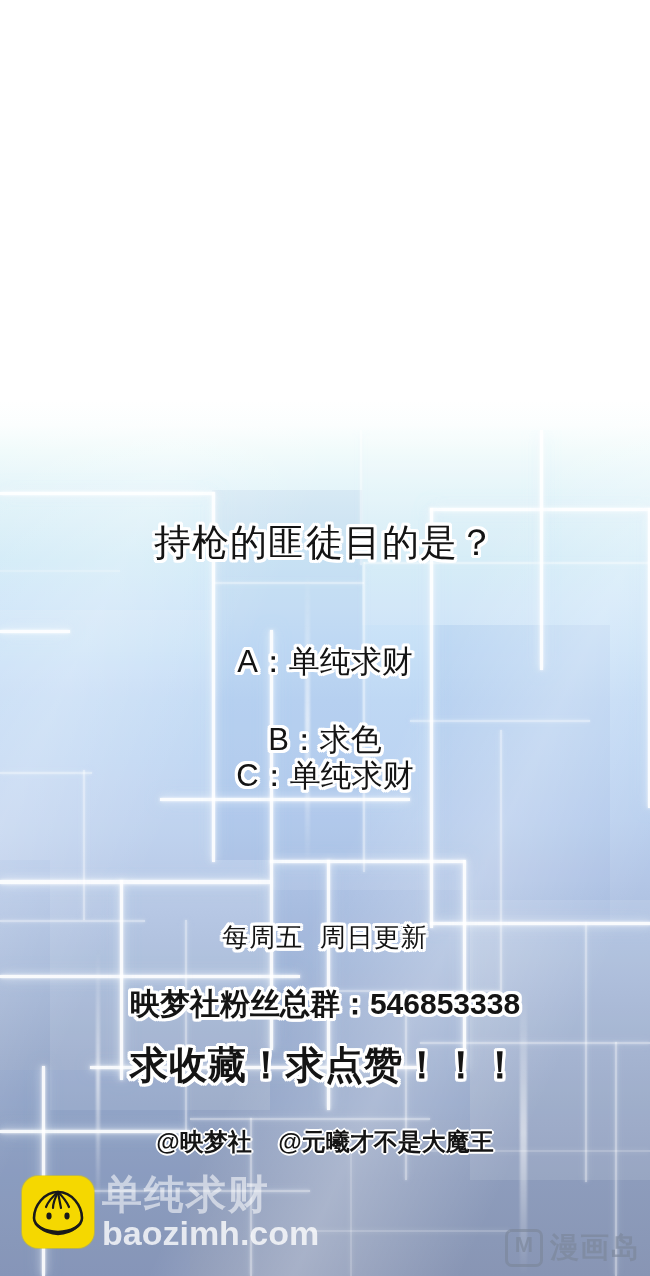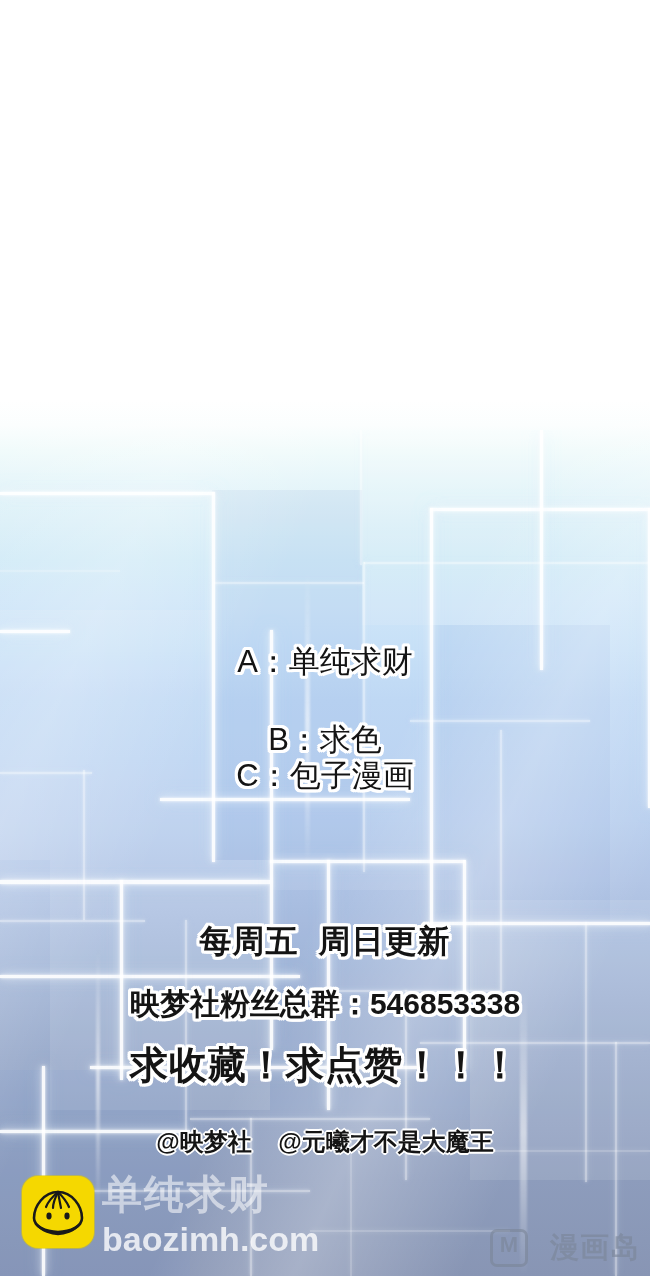--- a/index.html
+++ b/index.html
@@ -147,21 +147,21 @@
     width: 650px;
     text-align: center;
     color: #141414;
     font-size: 31px;
     white-space: pre;
   }
   #option-a { top: 641px; }
   #option-b { top: 719px; }
   #option-c { top: 755px; }
 
-  #update-schedule { top: 920px; font-size: 32px; font-weight: bold; letter-spacing: 1px; }
+  #update-schedule { top: 920px; font-size: 26px; font-weight: normal; letter-spacing: 1px; }
   #fan-group      { top: 984px; font-size: 30px; font-weight: bold; letter-spacing: 0px; }
   #call-to-action { top: 1040px; font-size: 38px; font-weight: bold; letter-spacing: 1px; }
   #credits        { top: 1126px; font-size: 24px; font-weight: bold; letter-spacing: 0px; }
 
   
   .baozi-wm {
     position: absolute;
     left: 22px;
     top: 1176px;
     display: flex;
@@ -190,21 +190,21 @@
     letter-spacing: 2px;
     display: block;
     font-family: "DejaVu Sans", "Liberation Sans", sans-serif;
   }
   .baozi-en {
     font-size: 34px;
     font-weight: bold;
     color: rgba(255,255,255,0.78);
     letter-spacing: 0px;
     display: block;
-    margin-top: 8px;
+    margin-top: 2px;
     font-family: "Liberation Sans", sans-serif;
   }
 
   
   .mhd-wm {
     position: absolute;
     right: 10px;
     top: 1228px;
     display: flex;
     align-items: center;
@@ -217,21 +217,21 @@
     border-radius: 7px;
     color: #7b8699;
     font-size: 22px;
     font-weight: bold;
     line-height: 26px;
     text-align: center;
     font-family: "Liberation Sans", sans-serif;
     flex: none;
   }
   .mhd-text {
-    margin-left: 22px;
+    margin-left: 7px;
     font-size: 29px;
     font-weight: bold;
     color: #7b8699;
     letter-spacing: 1px;
     font-family: "DejaVu Sans", "Liberation Sans", sans-serif;
   }
 </style>
 </head>
 <body>
 
@@ -293,24 +293,25 @@
     <div class="gl faint" style="left:350px; top:700px; width:2px; height:146px;"></div>
     <div class="gl dim" style="left:615px; top:612px; width:2px; height:234px;"></div>
 
     <div class="beam" style="left:305px; top:140px; width:5px;  height:300px;"></div>
     <div class="beam" style="left:520px; top:560px; width:7px;  height:286px;"></div>
     <div class="beam" style="left:96px;  top:520px; width:4px;  height:260px;"></div>
   </div>
 
   <div class="bg-sheen"></div>
 
+  <div class="txt halo" id="question-title">持枪的匪徒目的是？</div>
 
   <div class="option halo" id="option-a">A：单纯求财</div>
   <div class="option halo" id="option-b">B：求色</div>
-  <div class="option halo" id="option-c">C：包子漫画</div>
+  <div class="option halo" id="option-c">C：单纯求财</div>
 
   <div class="txt halo" id="update-schedule">每周五  周日更新</div>
   <div class="txt halo" id="fan-group">映梦社粉丝总群：546853338</div>
   <div class="txt halo-lite" id="credits">@映梦社    @元曦才不是大魔王</div>
   <div class="txt halo" id="call-to-action">求收藏！求点赞！！！</div>
 
   <div class="baozi-wm">
     <div class="baozi-logo">
       <svg width="72" height="72" viewBox="0 0 72 72" aria-hidden="true">
         <path d="M36 16 C50 16 60 30 60 42 C60 50 49 56 36 56 C23 56 12 50 12 42 C12 30 22 16 36 16 Z" fill="#f5d800" stroke="#1a1a1a" stroke-width="2.6"></path>

